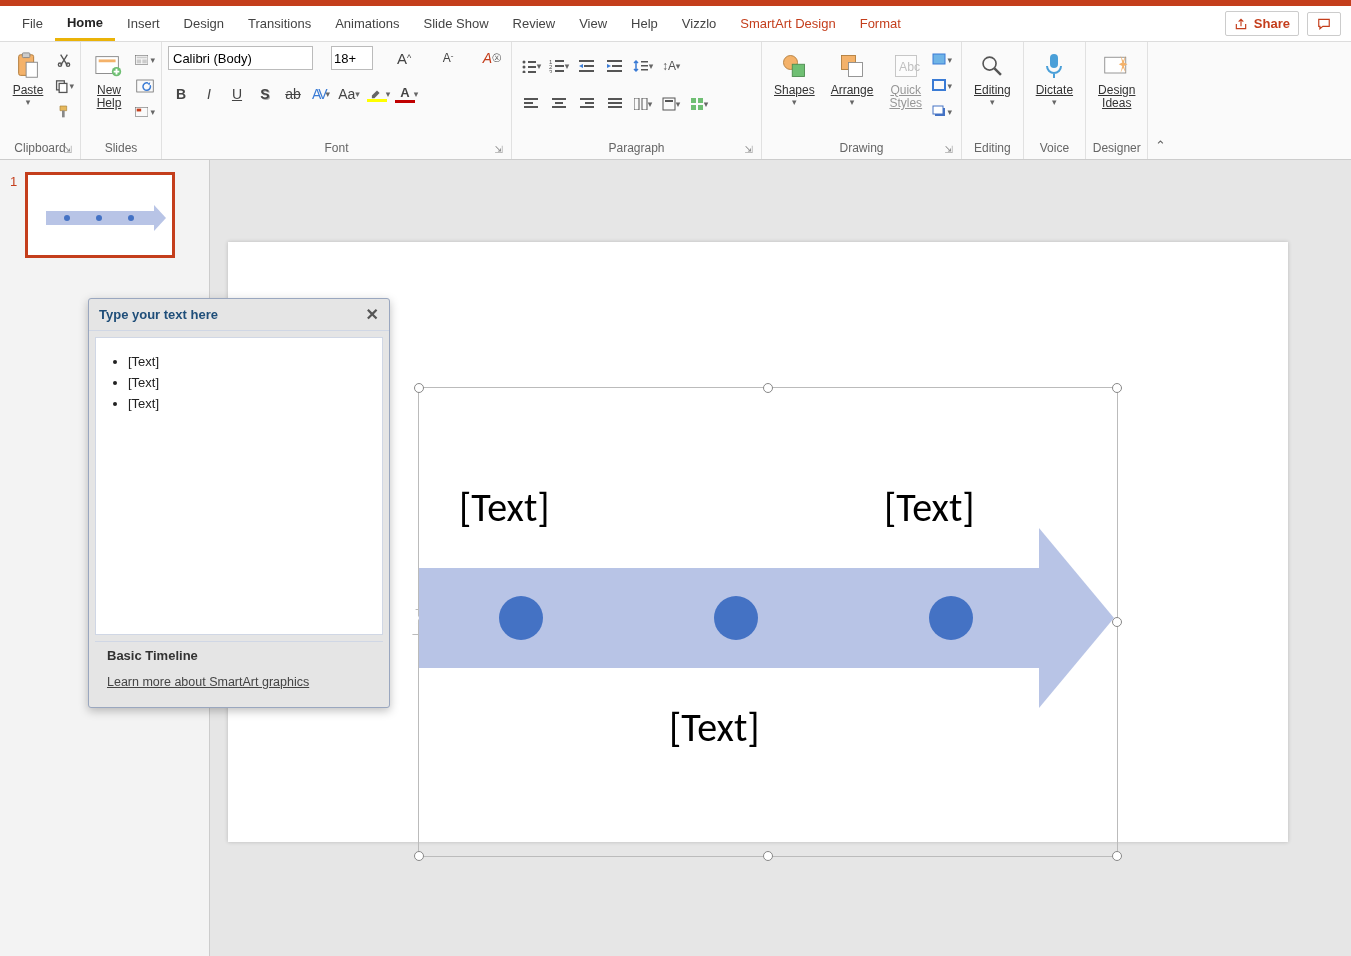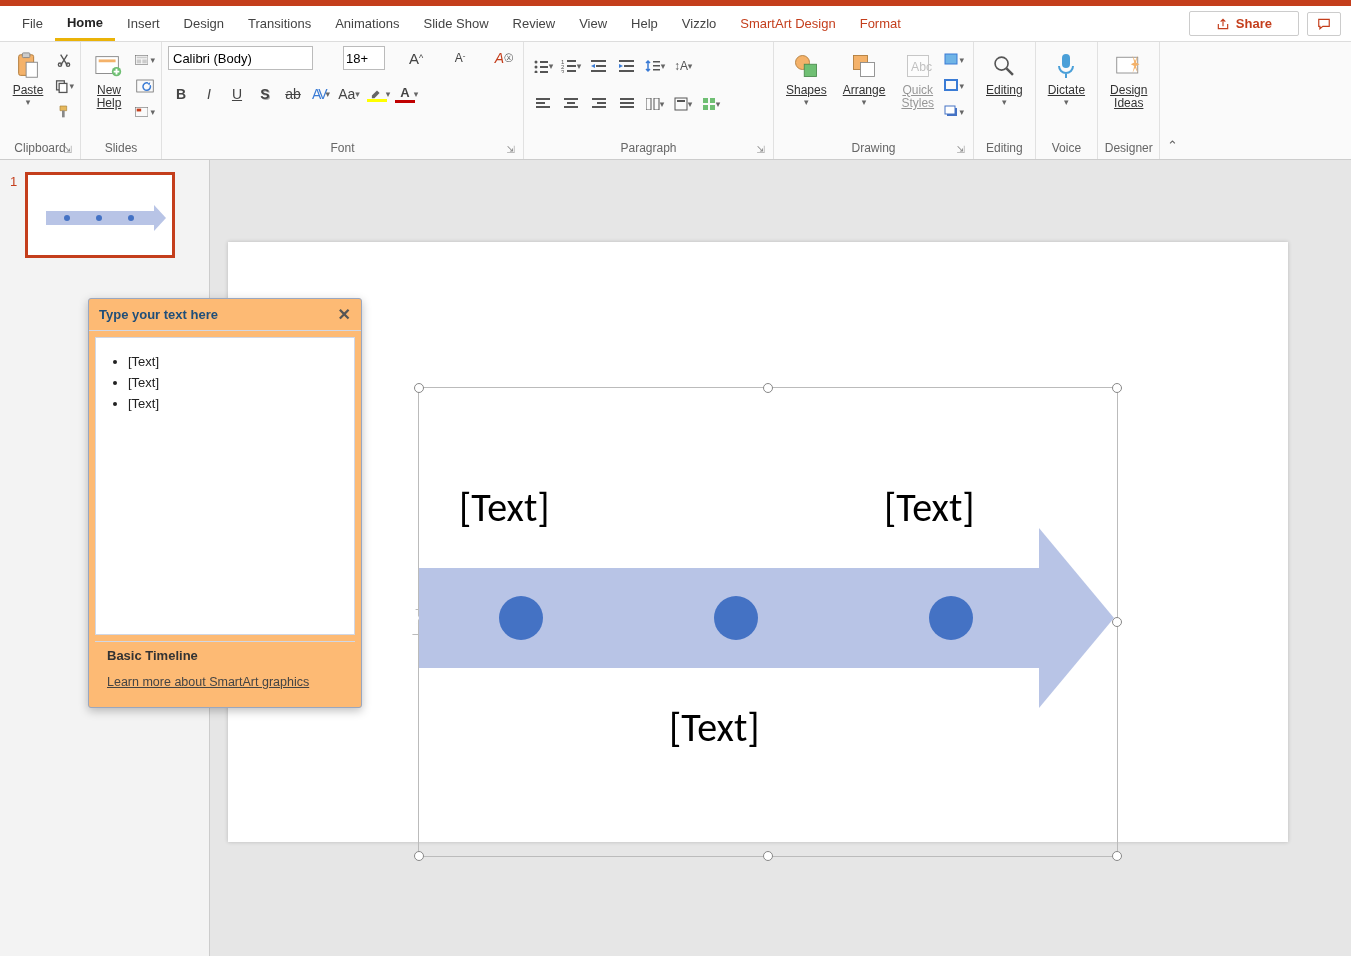--- a/index.html
+++ b/index.html
@@ -6,38 +6,38 @@
 body { font-family: "Segoe UI", Arial, sans-serif; font-size: 13px; background: #fff; overflow: hidden; width: 1351px; height: 956px; }
 
 
 .titlebar { height: 6px; background: #c43e1c; }
 
 
 .tabstrip { height: 36px; display: flex; align-items: center; padding: 0 10px; border-bottom: 1px solid #ddd; position: relative; }
 .tab { padding: 8px 12px; color: #444; cursor: pointer; }
 .tab.active { color: #222; font-weight: 600; border-bottom: 3px solid #eab308; }
 .tab.accent { color: #c43e1c; }
-.share-btn { margin-left: auto; border: 1px solid #ccc; padding: 4px 26px; display: flex; align-items: center; gap: 6px; color: #c43e1c; font-weight: 600; border-radius: 2px; }
+.share-btn { margin-left: auto; border: 1px solid #ccc; padding: 4px 8px; display: flex; align-items: center; gap: 6px; color: #c43e1c; font-weight: 600; border-radius: 2px; }
 .comment-btn { border: 1px solid #ccc; padding: 4px 8px; margin-left: 8px; color: #c43e1c; border-radius: 2px; }
 
 
 .ribbon { height: 118px; display: flex; border-bottom: 1px solid #ccc; background: #fafafa; }
 .group { border-right: 1px solid #e1e1e1; display: flex; flex-direction: column; justify-content: space-between; padding: 4px 6px 2px 6px; }
 .group-body { flex: 1; display: flex; align-items: flex-start; gap: 4px; }
 .group-label { text-align: center; font-size: 12px; color: #666; padding: 2px 0; position: relative; }
 .group-label .launcher { position: absolute; right: 2px; bottom: 2px; font-size: 10px; color: #888; }
 .bigbtn { display: flex; flex-direction: column; align-items: center; justify-content: center; padding: 4px 6px; min-width: 44px; cursor: pointer; }
 .bigbtn .ico { width: 32px; height: 32px; display: flex; align-items: center; justify-content: center; }
 .bigbtn .lbl { font-size: 12px; color: #333; margin-top: 2px; text-align: center; line-height: 1.1; text-decoration: underline; }
 .bigbtn .caret { font-size: 9px; color: #666; }
 .stackcol { display: flex; flex-direction: column; gap: 6px; padding-top: 4px; }
 .smallico { width: 20px; height: 20px; display: flex; align-items: center; justify-content: center; cursor: pointer; color: #555; font-size: 14px; }
 .fontrow { display: flex; gap: 18px; align-items: center; }
 .fontselect { width: 145px; height: 24px; border: 1px solid #bbb; padding: 0 4px; font-size: 13px; }
-.sizeselect { width: 42px; height: 24px; border: 1px solid #bbb; padding: 0 2px; font-size: 13px; text-align: left; margin-left: 12px; }
+.sizeselect { width: 42px; height: 24px; border: 1px solid #bbb; padding: 0 2px; font-size: 13px; text-align: left; }
 .btnrow { display: flex; gap: 2px; align-items: center; margin-top: 8px; }
 .fbtn { width: 26px; height: 24px; display: flex; align-items: center; justify-content: center; cursor: pointer; color: #444; font-size: 14px; }
 .colorbar { width: 20px; height: 3px; }
 .collapse-caret { width: 24px; display: flex; align-items: flex-end; justify-content: center; padding-bottom: 6px; color: #666; cursor: pointer; }
 
 
 .workspace { display: flex; height: calc(956px - 6px - 36px - 118px); background: #e6e6e6; }
 .slidepanel { width: 210px; background: #f3f3f3; border-right: 1px solid #ccc; padding: 12px 10px; }
 .thumb-wrap { display: flex; gap: 8px; }
 .thumb-num { color: #c43e1c; font-size: 13px; padding-top: 2px; }
@@ -58,21 +58,21 @@
 .tab-handle { position: absolute; left: -10px; top: calc(50% - 13px); width: 10px; height: 26px; background: #fff; border: 1px solid #bbb; display: flex; align-items: center; justify-content: center; font-size: 10px; color: #888; cursor: pointer; }
 
 
 .sa-arrow { position: absolute; left: 0px; top: 180px; width: 620px; height: 100px; background: #b8c4e6; }
 .sa-arrow-head { position: absolute; left: 620px; top: 140px; width: 0; height: 0; border-left: 75px solid #b8c4e6; border-top: 90px solid transparent; border-bottom: 90px solid transparent; }
 .sa-inner-notch { position: absolute; left: -20px; top: 180px; width: 0; height: 0; border-top: 50px solid transparent; border-bottom: 50px solid transparent; border-left: 20px solid #fff; }
 .sa-dot { width: 44px; height: 44px; border-radius: 50%; background: #4472c4; position: absolute; top: 208px; }
 .sa-text { position: absolute; font-size: 40px; color: #000; font-family: Calibri, sans-serif; }
 
 
-.textpane { position: absolute; left: 88px; top: 298px; width: 274px; background: #fdba74; border: 1px solid #9aa7bf; border-radius: 3px; box-shadow: 0 3px 10px rgba(0,0,0,0.25); font-size: 13px; }
+.textpane { position: absolute; left: 88px; top: 298px; width: 302px; background: #e5e5e5; border: 1px solid #9aa7bf; border-radius: 3px; box-shadow: 0 3px 10px rgba(0,0,0,0.25); font-size: 13px; }
 .textpane-hdr { display: flex; align-items: center; justify-content: space-between; padding: 6px 10px; color: #1f4e79; font-weight: 600; border-bottom: 1px solid #d0d7e5; }
 .textpane-close { color: #555; cursor: pointer; font-size: 16px; }
 .textpane-list { background: #fff; margin: 6px; border: 1px solid #d0d7e5; height: 298px; padding: 10px 14px; }
 .textpane-list li { list-style: disc; margin: 6px 0 6px 18px; color: #222; }
 .textpane-info { padding: 6px 12px 12px 12px; border-top: 1px solid #d0d7e5; margin: 0 6px 6px 6px; }
 .textpane-info .title { font-weight: 600; color: #333; margin-bottom: 12px; }
 .textpane-info .desc { color: #555; font-size: 12.5px; line-height: 1.35; margin-bottom: 8px; }
 .textpane-info .link { color: #444; text-decoration: underline; font-size: 12.5px; cursor: pointer; }
 
 svg { display: block; }

